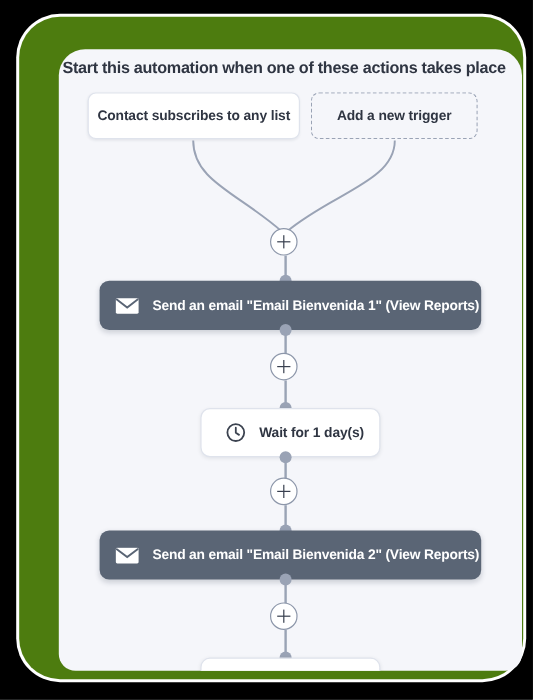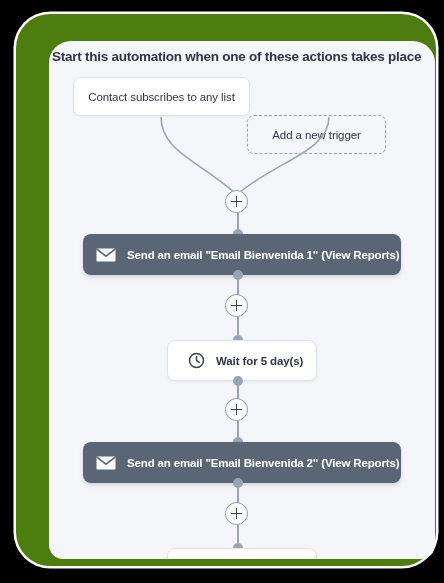--- a/index.html
+++ b/index.html
@@ -61,42 +61,41 @@
 
   
   .trigger {
     position: absolute;
     box-sizing: border-box;
     display: flex;
     align-items: center;
     justify-content: center;
     border-radius: 7px;
     font-size: 11.5px;
-    font-weight: normal;
+    font-weight: bold;
     color: #2f3542;
     letter-spacing: -0.1px;
     white-space: nowrap;
   }
   .trigger-solid {
     left: 24px;
     top: 36px;
     width: 177px;
     height: 39px;
     background: #ffffff;
     border: 1px solid #dfe3ec;
     box-shadow: 0 1px 2px rgba(40,50,70,0.07);
   }
   .trigger-dashed {
-    left: 198px;
+    left: 210px;
     top: 36px;
     width: 139px;
     height: 39px;
     background: transparent;
     border: 1.6px dashed #9aa3b5;
-    margin-top: 38px;
   }
 
   
   .curves {
     position: absolute;
     left: 0;
     top: 0;
     width: 386px;
     height: 518px;
     pointer-events: none;
@@ -268,21 +267,21 @@
       <div class="stem" style="top:276px; height:24px;"></div>
       <div class="dot" style="top:294px;"></div>
 
       <div class="node-wait" style="top:299px;">
         <span class="clock">
           <svg viewBox="0 0 17 17" width="17" height="17">
             <circle cx="8.5" cy="8.5" r="7" fill="none" stroke="#3c4350" stroke-width="1.5"></circle>
             <path d="M 8.5 4.4 L 8.5 8.7 L 11.2 10.4" fill="none" stroke="#3c4350" stroke-width="1.5" stroke-linecap="round" stroke-linejoin="round"></path>
           </svg>
         </span>
-        <span class="label">Wait for 5 day(s)</span>
+        <span class="label">Wait for 1 day(s)</span>
       </div>
 
       <div class="dot" style="top:335px;"></div>
       <div class="stem" style="top:340px; height:22px;"></div>
       <div class="plus-btn" style="top:357px;">
         <span class="plus-glyph"></span>
       </div>
       <div class="stem" style="top:380px; height:22px;"></div>
       <div class="dot" style="top:396px;"></div>
 

